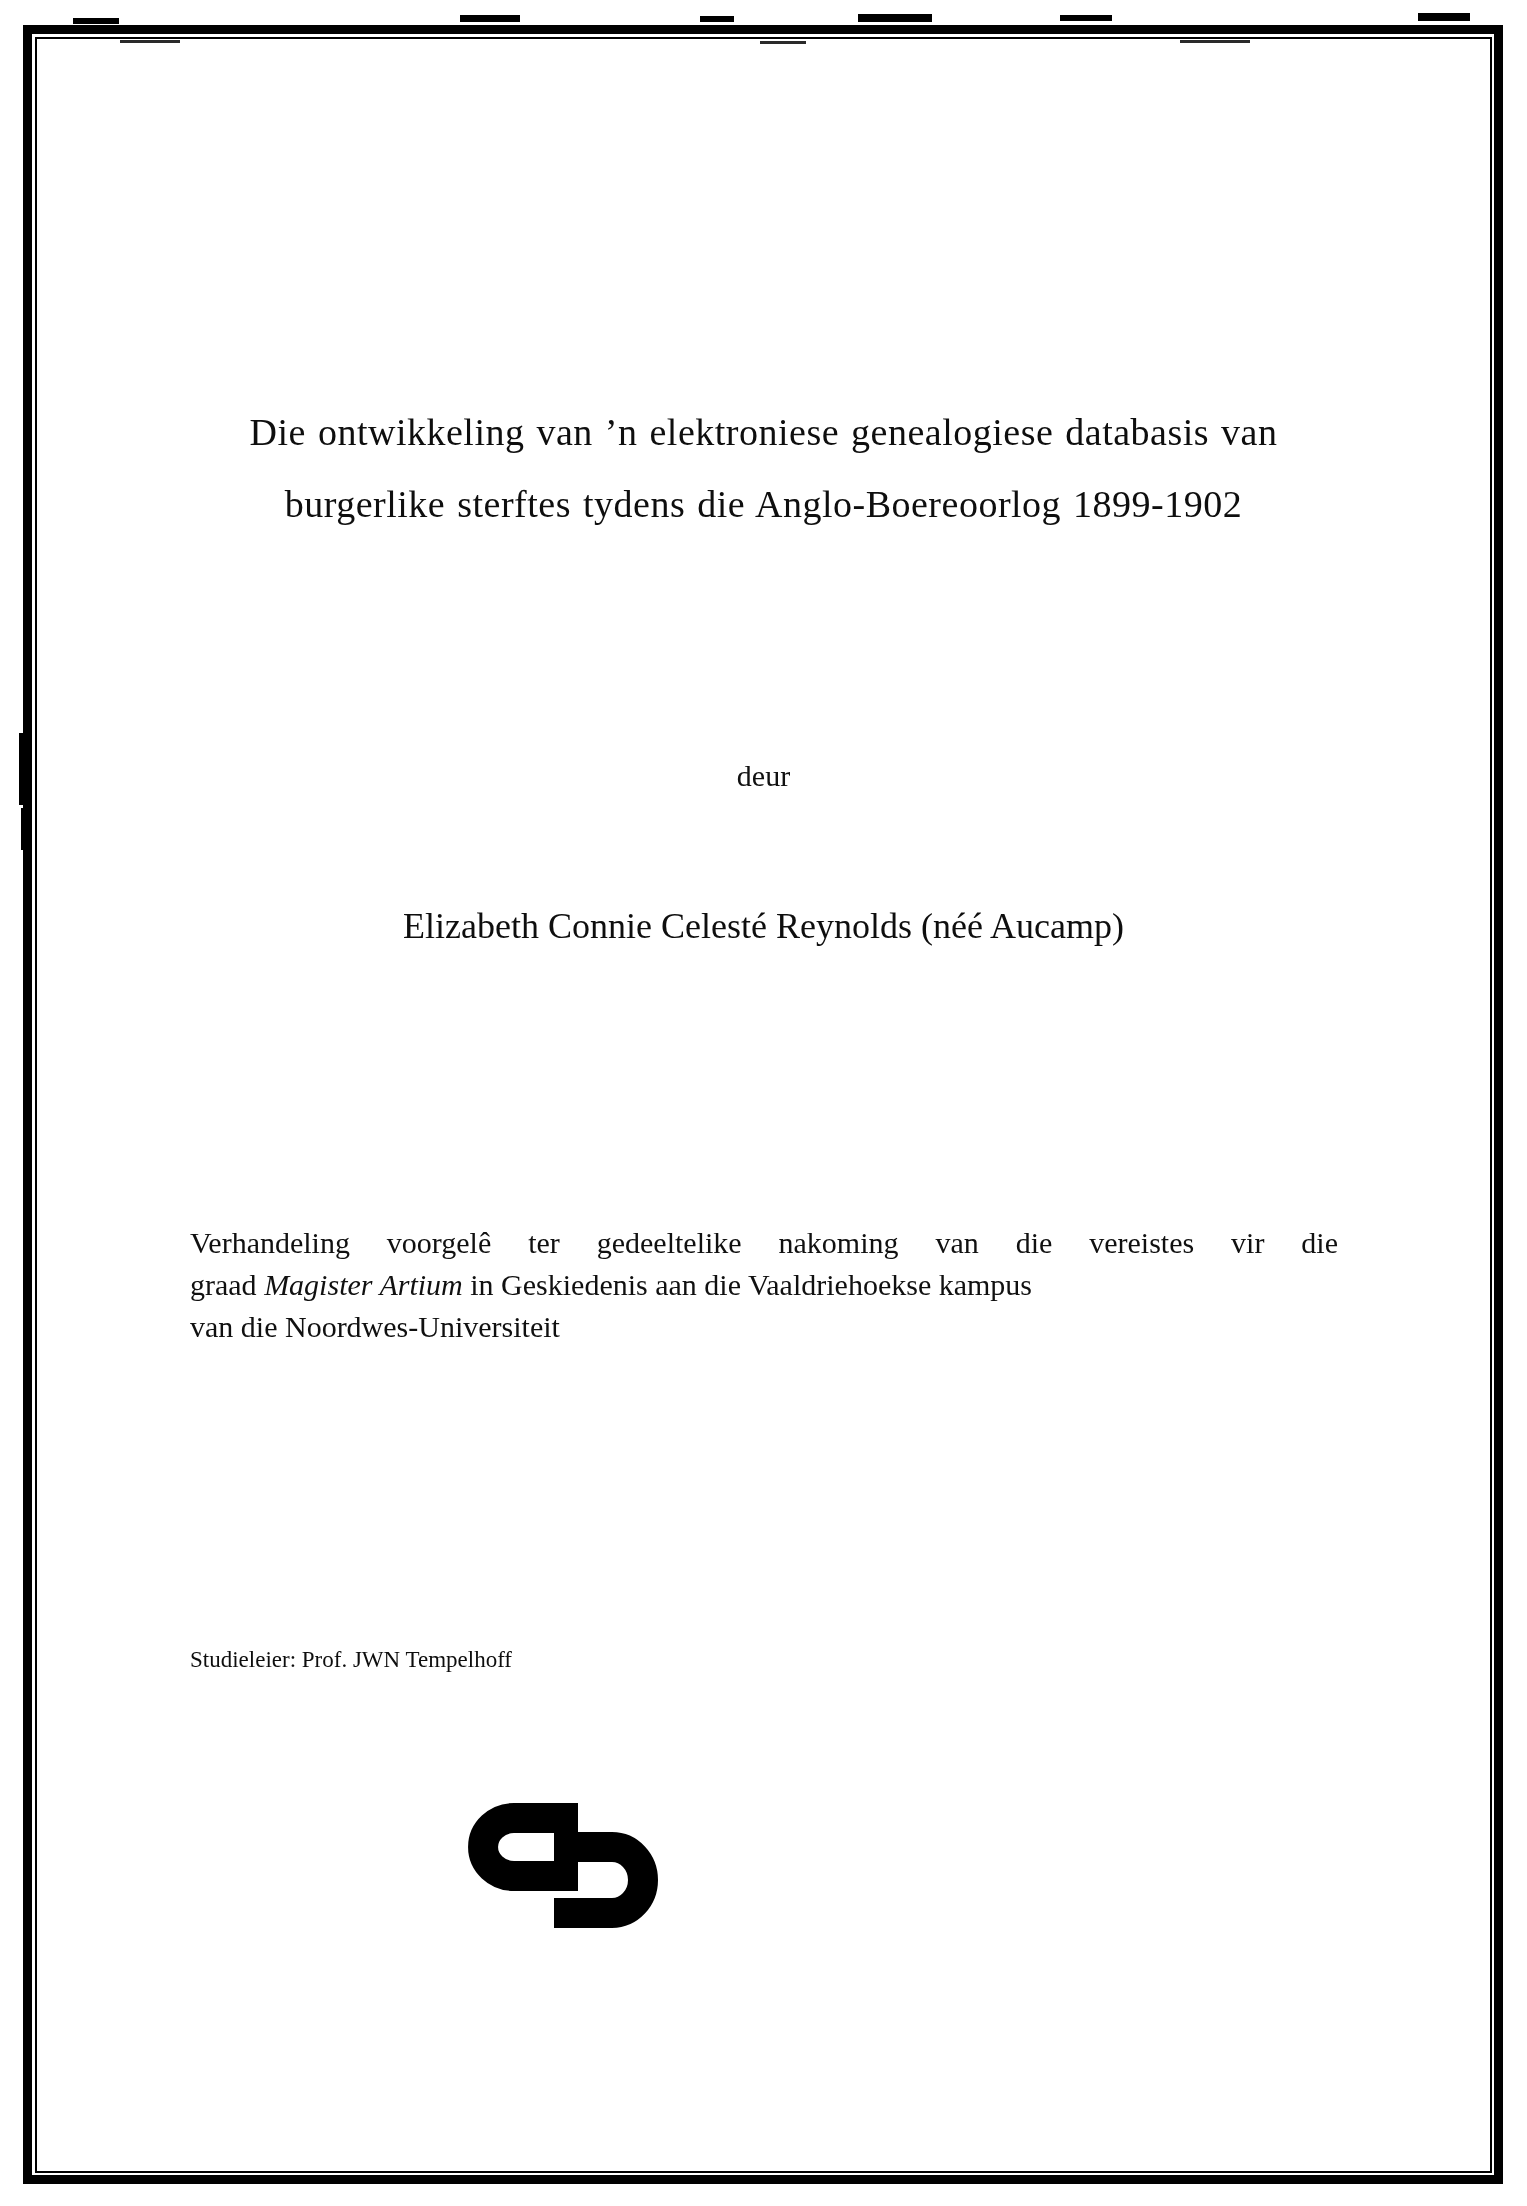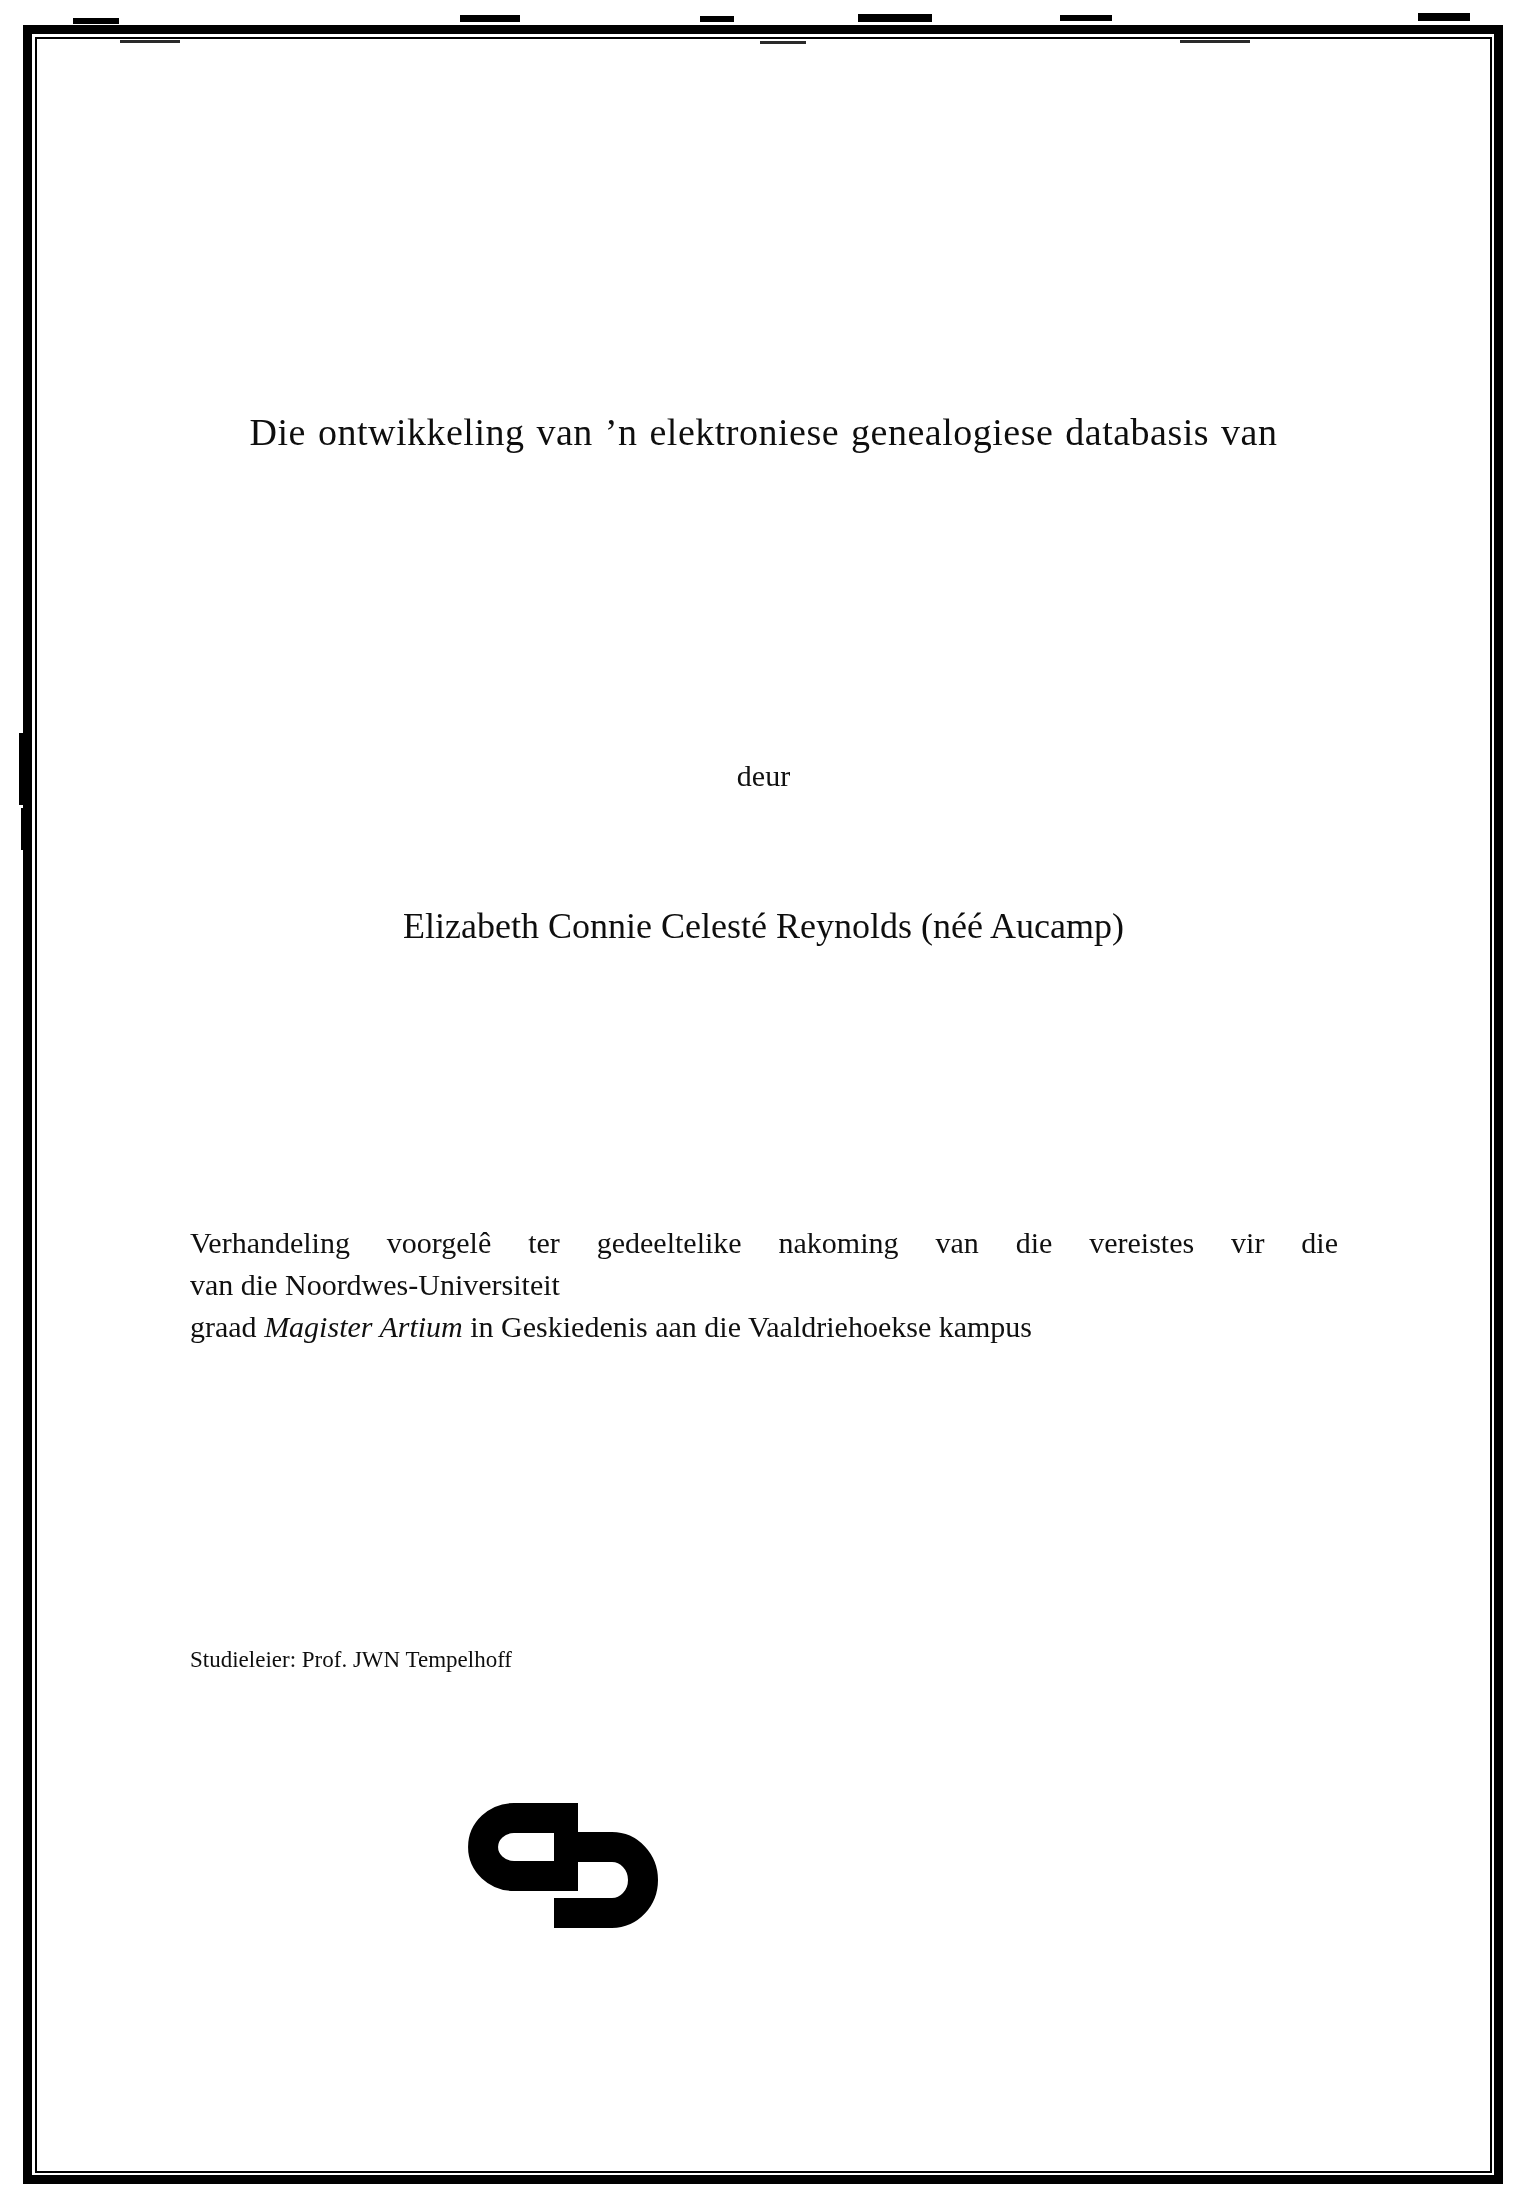--- a/index.html
+++ b/index.html
@@ -74,30 +74,31 @@
   <div class="artifact" style="left:1060px; top:15px; width:52px; height:6px;"></div>
   <div class="artifact" style="left:1418px; top:13px; width:52px; height:8px;"></div>
   <div class="artifact light" style="left:120px; top:40px; width:60px; height:3px;"></div>
   <div class="artifact light" style="left:760px; top:41px; width:46px; height:3px;"></div>
   <div class="artifact light" style="left:1180px; top:40px; width:70px; height:3px;"></div>
   <div class="artifact" style="left:19px; top:733px; width:9px; height:72px;"></div>
   <div class="artifact" style="left:21px; top:808px; width:6px; height:42px;"></div>
 
   <div class="title-block">
     <div>Die ontwikkeling van ’n elektroniese genealogiese databasis van</div>
+    <div>burgerlike sterftes tydens die Anglo-Boereoorlog 1899-1902</div>
   </div>
 
   <div class="byline">deur</div>
 
   <div class="author-line">Elizabeth Connie Celesté Reynolds (néé Aucamp)</div>
 
   <div class="degree-block">
     <div class="degree-line-just">Verhandeling voorgelê ter gedeeltelike nakoming van die vereistes vir die</div>
+    <div><span>graad </span><em class="it">Magister Artium</em><span> in Geskiedenis aan die Vaaldriehoekse kampus</span></div>
     <div>van die Noordwes-Universiteit</div>
-    <div><span>graad </span><em class="it">Magister Artium</em><span> in Geskiedenis aan die Vaaldriehoekse kampus</span></div>
   </div>
 
   <div class="supervisor-block">
     <div>Studieleier: Prof. JWN Tempelhoff</div>
   </div>
 
   <div class="logo">
     <svg class="logo-mark" width="204" height="136" viewBox="460 1796 204 136" xmlns="http://www.w3.org/2000/svg">
       <path d="M 578 1818 H 514 A 31 29 0 0 0 514 1876 H 578" fill="none" stroke="#000" stroke-width="30"></path>
       <path d="M 554 1847 H 612 A 31 33 0 0 1 612 1913 H 554" fill="none" stroke="#000" stroke-width="30"></path>

